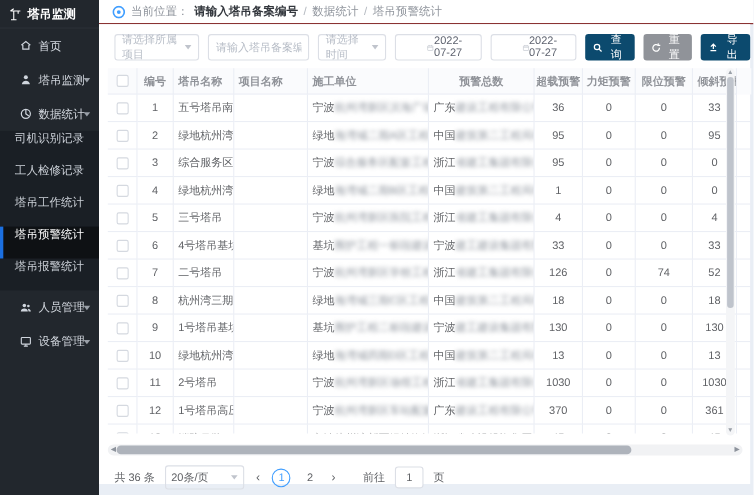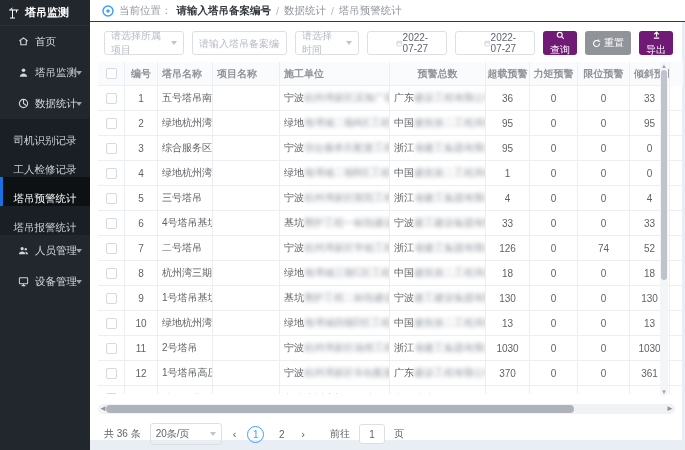--- a/index.html
+++ b/index.html
@@ -7,42 +7,42 @@
   body { font-family:"Liberation Sans","DejaVu Sans",sans-serif; background:#e9eef5; position:relative; font-size:10.5px; color:#606266; }
 
   
   .sidebar { position:absolute; left:0; top:0; width:90px; height:450px; background:#22272d; z-index:5; }
   .logo-row { height:26px; display:flex; align-items:center; gap:5px; padding-left:8px; color:#fff; font-weight:bold; font-size:11px; border-bottom:1px solid #2b3138; }
   .logo-row svg { flex:0 0 auto; }
   .menu-item { height:31px; display:flex; align-items:center; gap:6px; padding-left:18px; color:#d4d9e0; font-size:10.5px; position:relative; cursor:pointer; }
   .menu-item svg { flex:0 0 auto; }
   .caret-down { position:absolute; right:8px; width:0; height:0; border-left:3.5px solid transparent; border-right:3.5px solid transparent; border-top:4px solid #9aa0a8; }
   .submenu { background:#1a1f25; }
-  .submenu-item { height:29px; display:flex; align-items:flex-end; justify-content:center; color:#ccd1d8; font-size:10.5px; cursor:pointer; }
+  .submenu-item { height:29px; display:flex; align-items:flex-start; justify-content:center; color:#ccd1d8; font-size:10.5px; cursor:pointer; }
   .submenu-item.active { background:#0e1114; color:#ffffff; border-left:3px solid #1b6fe0; padding-right:3px; }
 
   
   .main { position:absolute; left:90px; top:0; width:595px; height:450px; }
   .breadcrumb-bar { height:22px; background:#fff; display:flex; align-items:center; gap:5px; padding-left:12px; font-size:10.5px; color:#90959d; border-bottom:1px solid #7f1d1d; }
   .bc-strong { color:#33373d; font-weight:bold; }
   .bc-sep { color:#b4b9c0; }
 
   .card { position:absolute; left:0; top:22px; width:592px; height:418px; background:#fff; }
 
   
   .filter-bar { position:absolute; left:14px; top:9px; height:24px; display:flex; align-items:center; gap:8px; }
   .f-select, .f-input, .f-date { height:24px; border:1px solid #dcdfe6; border-radius:3px; background:#fff; display:flex; align-items:center; padding:0 6px; color:#b6bcc6; font-size:10px; position:relative; }
   .f-select { justify-content:space-between; }
   .sel-caret { width:0; height:0; border-left:3.5px solid transparent; border-right:3.5px solid transparent; border-top:4px solid #c0c4cc; margin-left:5px; }
   .f-input input { border:none; outline:none; width:100%; font-size:10px; color:#606266; background:transparent; }
   .f-input input::placeholder { color:#b6bcc6; }
   .f-date { color:#5f6470; gap:0;padding-left:28px; }
   .btn { height:24px; border:none; border-radius:3px; color:#fff; font-size:10px; display:flex; align-items:center; gap:3px; padding:0 7px; cursor:pointer; }
   .btn svg { flex:0 0 auto; }
-  .btn-blue { background:#701a75;flex-direction:column; }
+  .btn-blue { background:#0c4a6e; }
   .btn-gray { background:#909399; }
 
   
   .table-wrap { position:absolute; left:8px; top:40px; width:585px; }
   .tr { display:grid; grid-template-columns:27px 33px 55px 67px 110px 96px 44px 48px 52px 40px 13px; align-items:stretch; }
   .thead { background:#fafbfd; }
   .th, .td { border-bottom:1px solid #ebeef5; border-right:1px solid #ebeef5; display:flex; align-items:center; padding:0 4px; overflow:hidden; white-space:nowrap; }
   .th { height:24px; color:#909399; font-weight:bold; font-size:10px; }
   .td { height:25px; color:#606266; font-size:10px; }
   .center { justify-content:center; }
@@ -107,20 +107,23 @@
     <span>数据统计</span>
     <span class="caret-down"></span>
   </div>
 
   <div class="submenu">
     <div class="submenu-item">
         <span>司机识别记录</span>
       </div>
     <div class="submenu-item">
         <span>工人检修记录</span>
+      </div>
+    <div class="submenu-item">
+        <span>塔吊工作统计</span>
       </div>
     <div class="submenu-item active">
         <span>塔吊预警统计</span>
       </div>
     <div class="submenu-item">
         <span>塔吊报警统计</span>
       </div>
   </div>
 
   <div class="menu-item">

